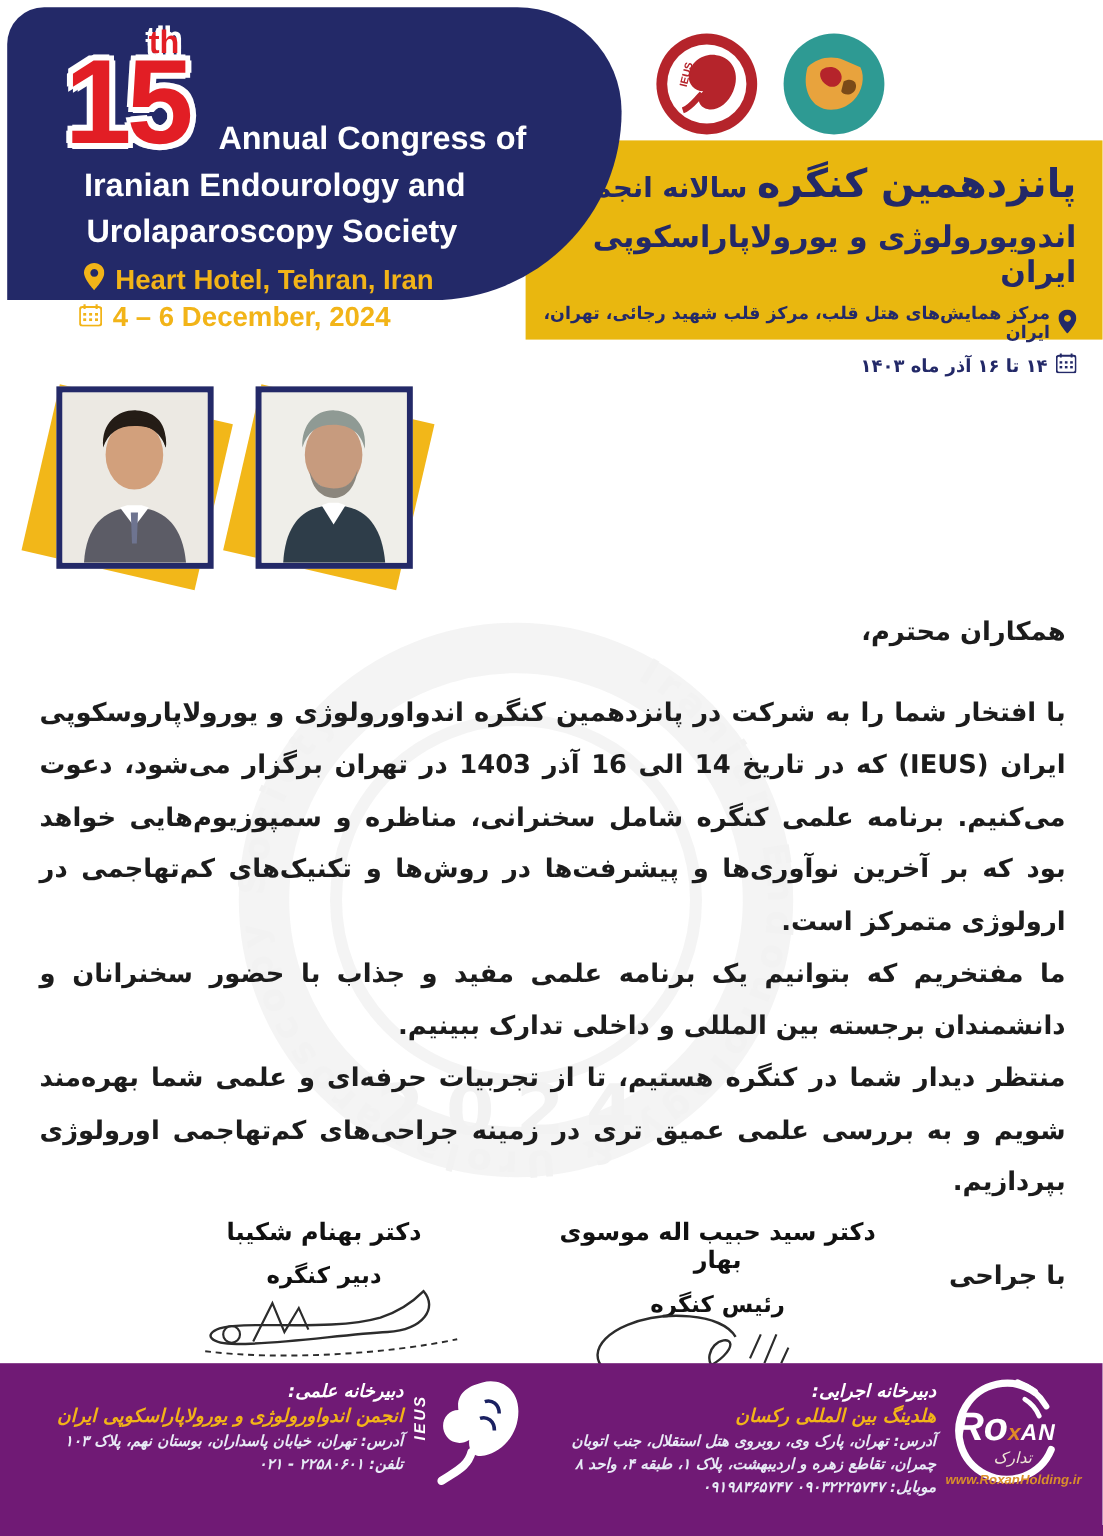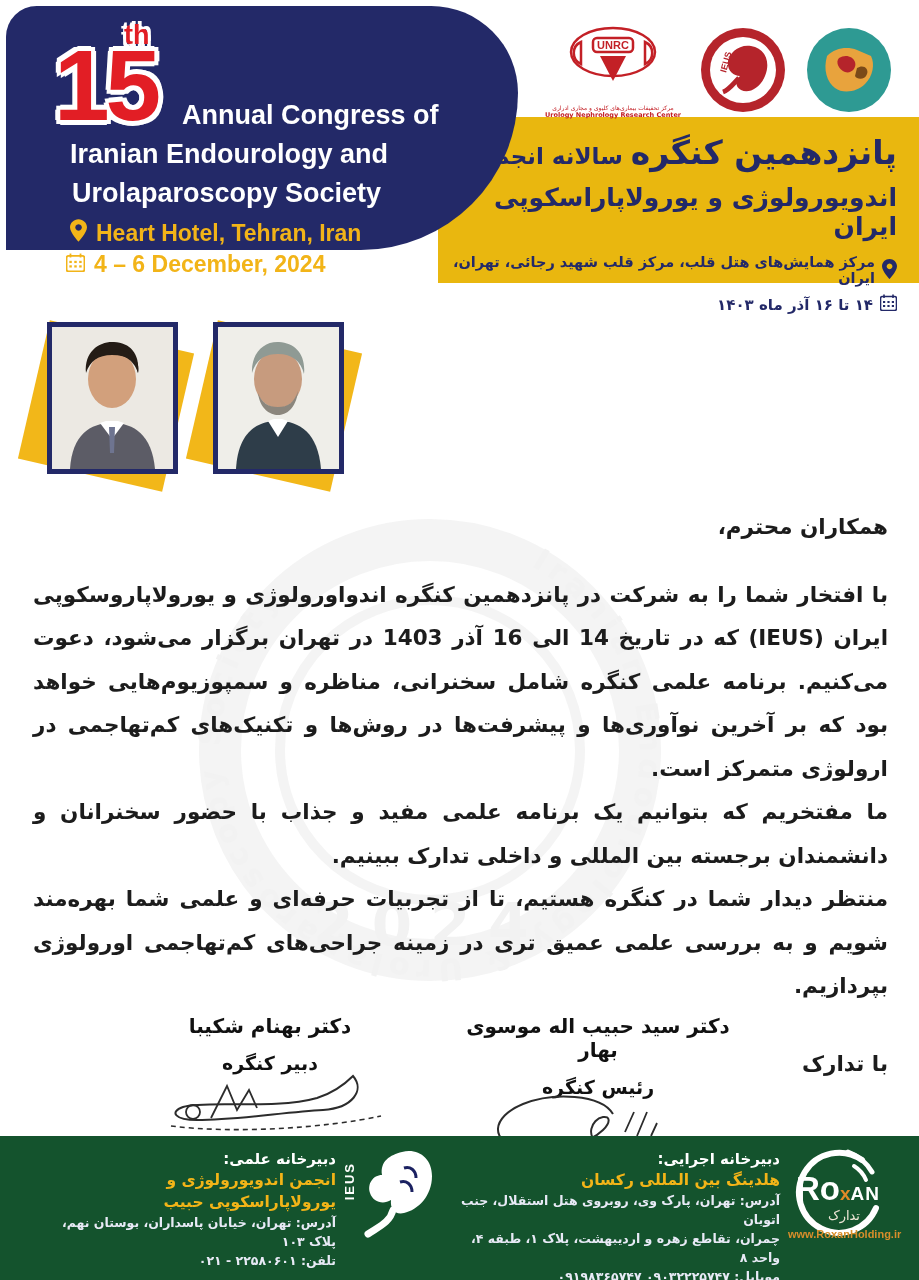--- a/index.html
+++ b/index.html
@@ -59,21 +59,21 @@
 
   
   .sig { position:absolute; direction:rtl; text-align:center; color:#111; }
   .sig-president { left:448px; top:1014px; width:300px; }
   .sig-secretary { left:130px; top:1014px; width:280px; }
   .sig-name  { font-size:20px; font-weight:bold; }
   .sig-title { font-size:19px; font-weight:bold; margin-top:14px; }
   .sig-draw  { margin-top:-14px; }
 
   
-  .footer { position:absolute; left:0; top:1136px; width:919px; height:144px; background:#14532d; }
+  .footer { position:absolute; left:0; top:1136px; width:919px; height:144px; background:#701a75;font-style:italic; }
   .f-block { position:absolute; direction:rtl; text-align:right; }
   .f-sci  { left:36px;  top:13px; width:300px; }
   .f-exec { left:455px; top:13px; width:325px; }
   .f-label { color:#ffffff; font-size:15px; font-weight:bold; line-height:20px; }
   .f-org   { color:#F2B418; font-size:15.5px; font-weight:bold; line-height:22px; }
   .f-line  { color:#E8EAF6; font-size:12.5px; font-weight:bold; line-height:19px; }
   .f-ieus { position:absolute; left:342px; top:12px; width:100px; height:100px; }
   .f-ieus-word { position:absolute; left:0px; top:14px; color:#fff; font-weight:bold; font-size:13px;
     letter-spacing:2px; writing-mode:vertical-rl; transform:rotate(180deg); font-family:"Liberation Sans", sans-serif; }
   .roxan { position:absolute; left:788px; top:14px; width:120px; height:112px; color:#fff;
@@ -132,32 +132,20 @@
               <rect x="11.8" y="11" width="2.2" height="2"></rect>
             </g>
           </svg>
       </span>
       <span>۱۴ تا ۱۶ آذر ماه ۱۴۰۳</span>
     </div>
   </div>
 
   <div class="logos">
     <div class="logo-box">
-      <svg width="92" height="72" viewBox="0 0 92 72">
-        <ellipse cx="46" cy="26" rx="42" ry="24" fill="none" stroke="#C32026" stroke-width="2.5"></ellipse>
-        <path d="M14,16 a12,12 0 0,0 0,22 z" fill="none" stroke="#C32026" stroke-width="2.5"></path>
-        <path d="M78,16 a12,12 0 0,1 0,22 z" fill="none" stroke="#C32026" stroke-width="2.5"></path>
-        <rect x="26" y="12" width="40" height="14" rx="4" fill="none" stroke="#C32026" stroke-width="2.5"></rect>
-        <text x="46" y="23" text-anchor="middle" font-size="11" font-weight="bold" fill="#C32026" font-family="Liberation Sans, sans-serif">UNRC</text>
-        <path d="M33,30 L59,30 L46,55 Z" fill="#C32026"></path>
-      </svg>
-      <div class="unrc-cap-fa">مرکز تحقیقات بیماری‌های کلیوی و مجاری ادراری</div>
-      <div class="unrc-cap-en">Urology Nephrology Research Center</div>
-    </div>
-    <div class="logo-box">
       <svg width="88" height="88" viewBox="0 0 88 88">
         <circle cx="44" cy="44" r="42" fill="#B5242B"></circle>
         <circle cx="44" cy="44" r="33" fill="#ffffff"></circle>
         <path d="M52,20 C66,22 72,36 66,50 C61,62 50,68 42,64 C36,61 36,54 41,50 C34,50 28,44 29,36 C30,27 40,18 52,20 Z" fill="#B5242B"></path>
         <path d="M40,52 C34,58 30,64 24,66" stroke="#B5242B" stroke-width="5" fill="none"></path>
         <text x="27" y="47" font-size="9" font-weight="bold" fill="#B5242B" transform="rotate(-75 27 47)" font-family="Liberation Sans, sans-serif">IEUS</text>
       </svg>
     </div>
     <div class="logo-box">
       <svg width="88" height="88" viewBox="0 0 88 88">
@@ -227,21 +215,21 @@
     </svg>
   </div>
 
   <div class="letter">
     <div class="greeting">همکاران محترم،</div>
     <div class="body">
       <div>با افتخار شما را به شرکت در پانزدهمین کنگره اندواورولوژی و یورولاپاروسکوپی ایران (IEUS) که در تاریخ 14 الی 16 آذر 1403 در تهران برگزار می‌شود، دعوت می‌کنیم. برنامه علمی کنگره شامل سخنرانی، مناظره و سمپوزیوم‌هایی خواهد بود که بر آخرین نوآوری‌ها و پیشرفت‌ها در روش‌ها و تکنیک‌های کم‌تهاجمی در ارولوژی متمرکز است.</div>
       <div>ما مفتخریم که بتوانیم  یک برنامه علمی مفید و جذاب با حضور سخنرانان و دانشمندان برجسته بین المللی و داخلی تدارک ببینیم.</div>
       <div>منتظر دیدار  شما در کنگره هستیم، تا از تجربیات حرفه‌ای و علمی شما بهره‌مند شویم و به بررسی علمی عمیق تری در زمینه جراحی‌های کم‌تهاجمی اورولوژی بپردازیم.</div>
     </div>
-    <div class="closing">با تدارک</div>
+    <div class="closing">با جراحی</div>
   </div>
 
   <div class="sig sig-president">
     <div class="sig-name">دکتر سید حبیب اله موسوی بهار</div>
     <div class="sig-title">رئیس کنگره</div>
     <div class="sig-draw">
       <svg width="250" height="80" viewBox="0 0 250 80">
         <path d="M140,30 C128,10 80,8 50,20 C18,33 16,58 48,64 C80,70 116,60 130,46 C138,38 137,32 130,33 C118,35 112,54 127,59 C142,64 176,55 200,59 C216,62 230,66 244,62" fill="none" stroke="#2c2c2c" stroke-width="2"></path>
         <path d="M152,48 l9,-20 M164,52 l10,-24 M178,52 l6,-13" fill="none" stroke="#2c2c2c" stroke-width="1.8"></path>
       </svg>
@@ -257,21 +245,21 @@
         <circle cx="48" cy="52" r="7" fill="none" stroke="#2c2c2c" stroke-width="1.8"></circle>
         <path d="M26,66 C90,74 180,68 236,56" fill="none" stroke="#2c2c2c" stroke-width="1.6" stroke-dasharray="5,4"></path>
       </svg>
     </div>
   </div>
 
   <div class="footer">
 
     <div class="f-block f-sci">
       <div class="f-label">دبیرخانه علمی:</div>
-      <div class="f-org">انجمن اندویورولوژی و یورولاپاراسکوپی حبیب</div>
+      <div class="f-org">انجمن اندواورولوژی و یورولاپاراسکوپی ایران</div>
       <div class="f-line">آدرس: تهران، خیابان پاسداران، بوستان نهم، پلاک ۱۰۳</div>
       <div class="f-line">تلفن: ۲۲۵۸۰۶۰۱ - ۰۲۱</div>
     </div>
 
     <div class="f-ieus">
       <span class="f-ieus-word">IEUS</span>
       <svg width="78" height="92" viewBox="0 0 78 92" style="position:absolute;left:18px;top:0;">
         <path d="M42,4 C58,0 72,10 72,28 C72,48 58,62 44,65 C35,67 30,61 31,52 C23,57 13,54 10,45 C7,36 13,27 22,27 C20,13 30,7 42,4 Z" fill="#ffffff"></path>
         <path d="M33,62 C30,74 20,78 8,86" stroke="#ffffff" stroke-width="7" fill="none" stroke-linecap="round"></path>
         <path d="M44,20 C50,18 56,22 56,30" stroke="#1B2161" stroke-width="3" fill="none"></path>

